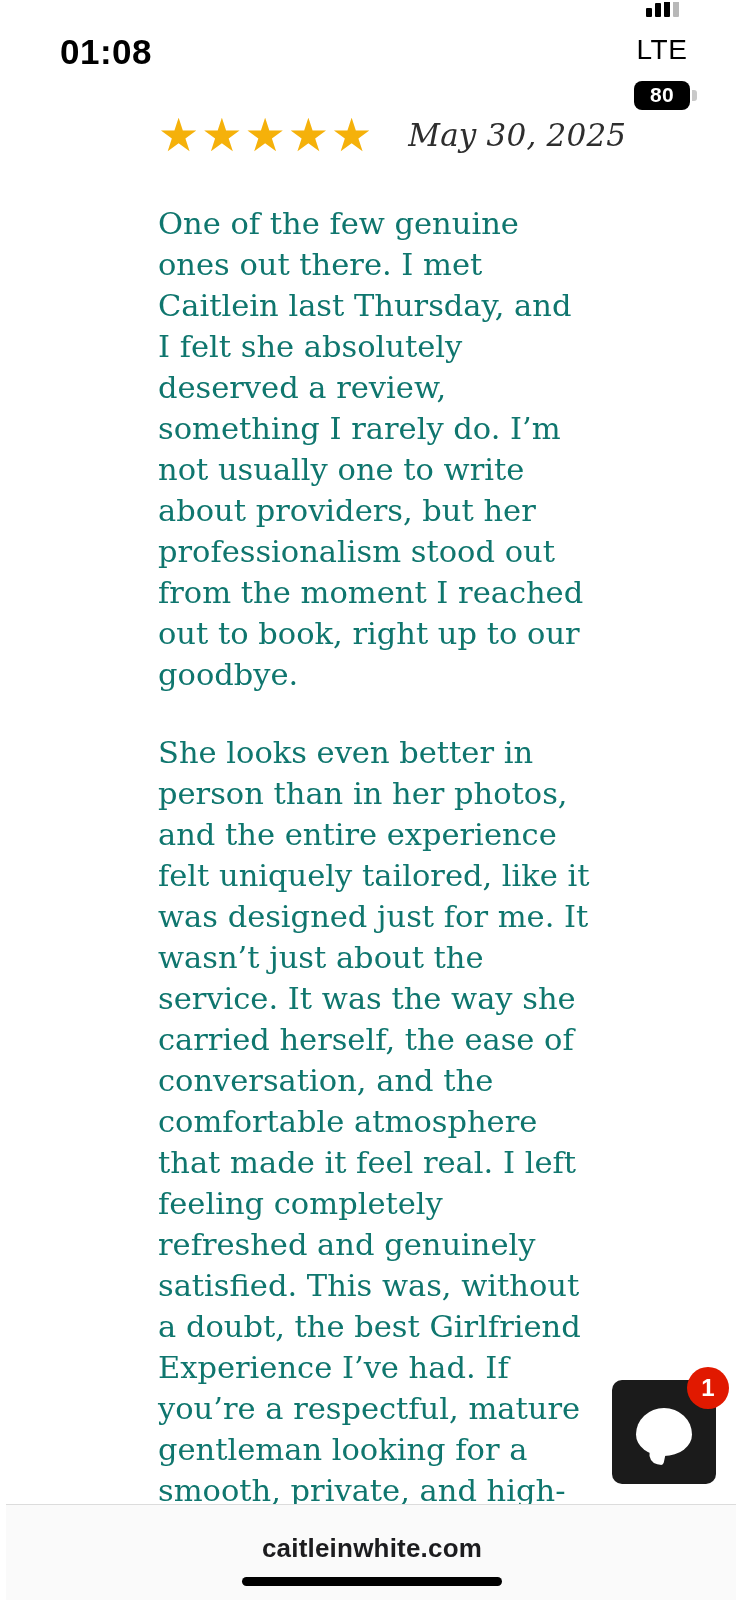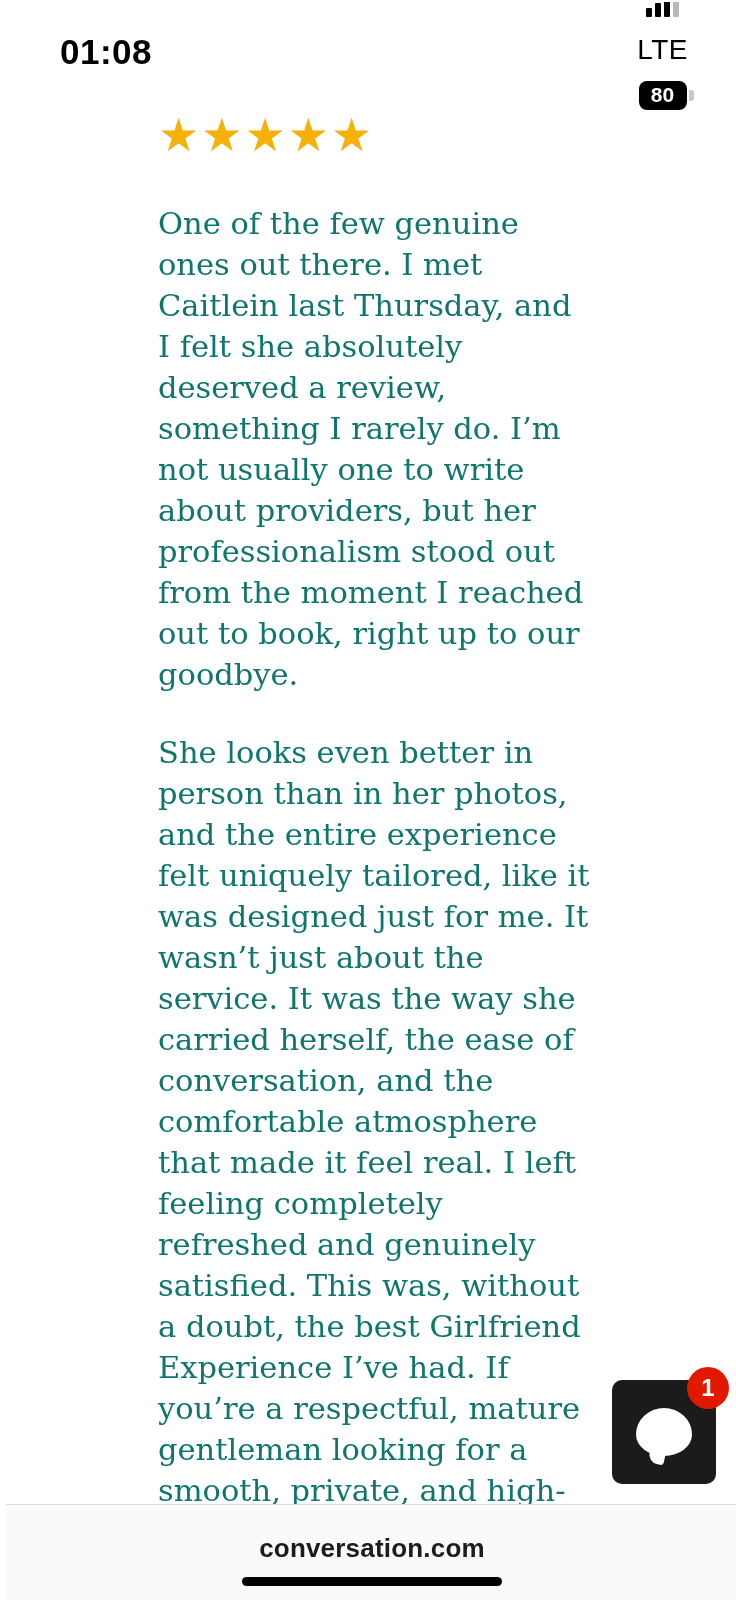--- a/index.html
+++ b/index.html
@@ -58,21 +58,21 @@
   .signal i:nth-child(3) { height: 19px; }
   .signal i:nth-child(4) { height: 24px; background: #b8b8b8; }
   .lte {
     font-size: 28px;
     font-weight: 500;
     color: #000;
     letter-spacing: 0.5px;
   }
   .battery {
     position: relative;
-    width: 48px;
+    width: 56px;
     height: 29px;
     background: #000;
     border-radius: 8px;
     display: flex;
     align-items: center;
     justify-content: center;
   }
   .battery .lvl {
     color: #fff;
     font-size: 21px;
@@ -226,33 +226,34 @@
         <span class="lvl">80</span>
       </div>
     </div>
   </div>
 
   <div class="content">
     <div class="review">
 
       <div class="review-head">
         <div class="stars">★★★★★</div>
+        <div class="review-date">May 30, 2025</div>
       </div>
 
       <div class="review-body">
         <p>One of the few genuine ones out there. I met Caitlein last Thursday, and I felt she absolutely deserved a review, something I rarely do. I’m not usually one to write about providers, but her professionalism stood out from the moment I reached out to book, right up to our goodbye.</p>
         <p>She looks even better in person than in her photos, and the entire experience felt uniquely tailored, like it was designed just for me. It wasn’t just about the service. It was the way she carried herself, the ease of conversation, and the comfortable atmosphere that made it feel real. I left feeling completely refreshed and genuinely satisfied. This was, without a doubt, the best Girlfriend Experience I’ve had. If you’re a respectful, mature gentleman looking for a smooth, private, and high-quality encounter, she’s worth your time. Highly recommended.</p>
       </div>
 
     </div>
 
     <div class="chat-fab">
       <div class="bubble"></div>
       <div class="chat-badge">1</div>
     </div>
   </div>
 
   <div class="bottombar">
-    <div class="domain">conversation.com</div>
+    <div class="domain">caitleinwhite.com</div>
     <div class="home-indicator"></div>
   </div>
 
 </div>
 
 </body></html>

